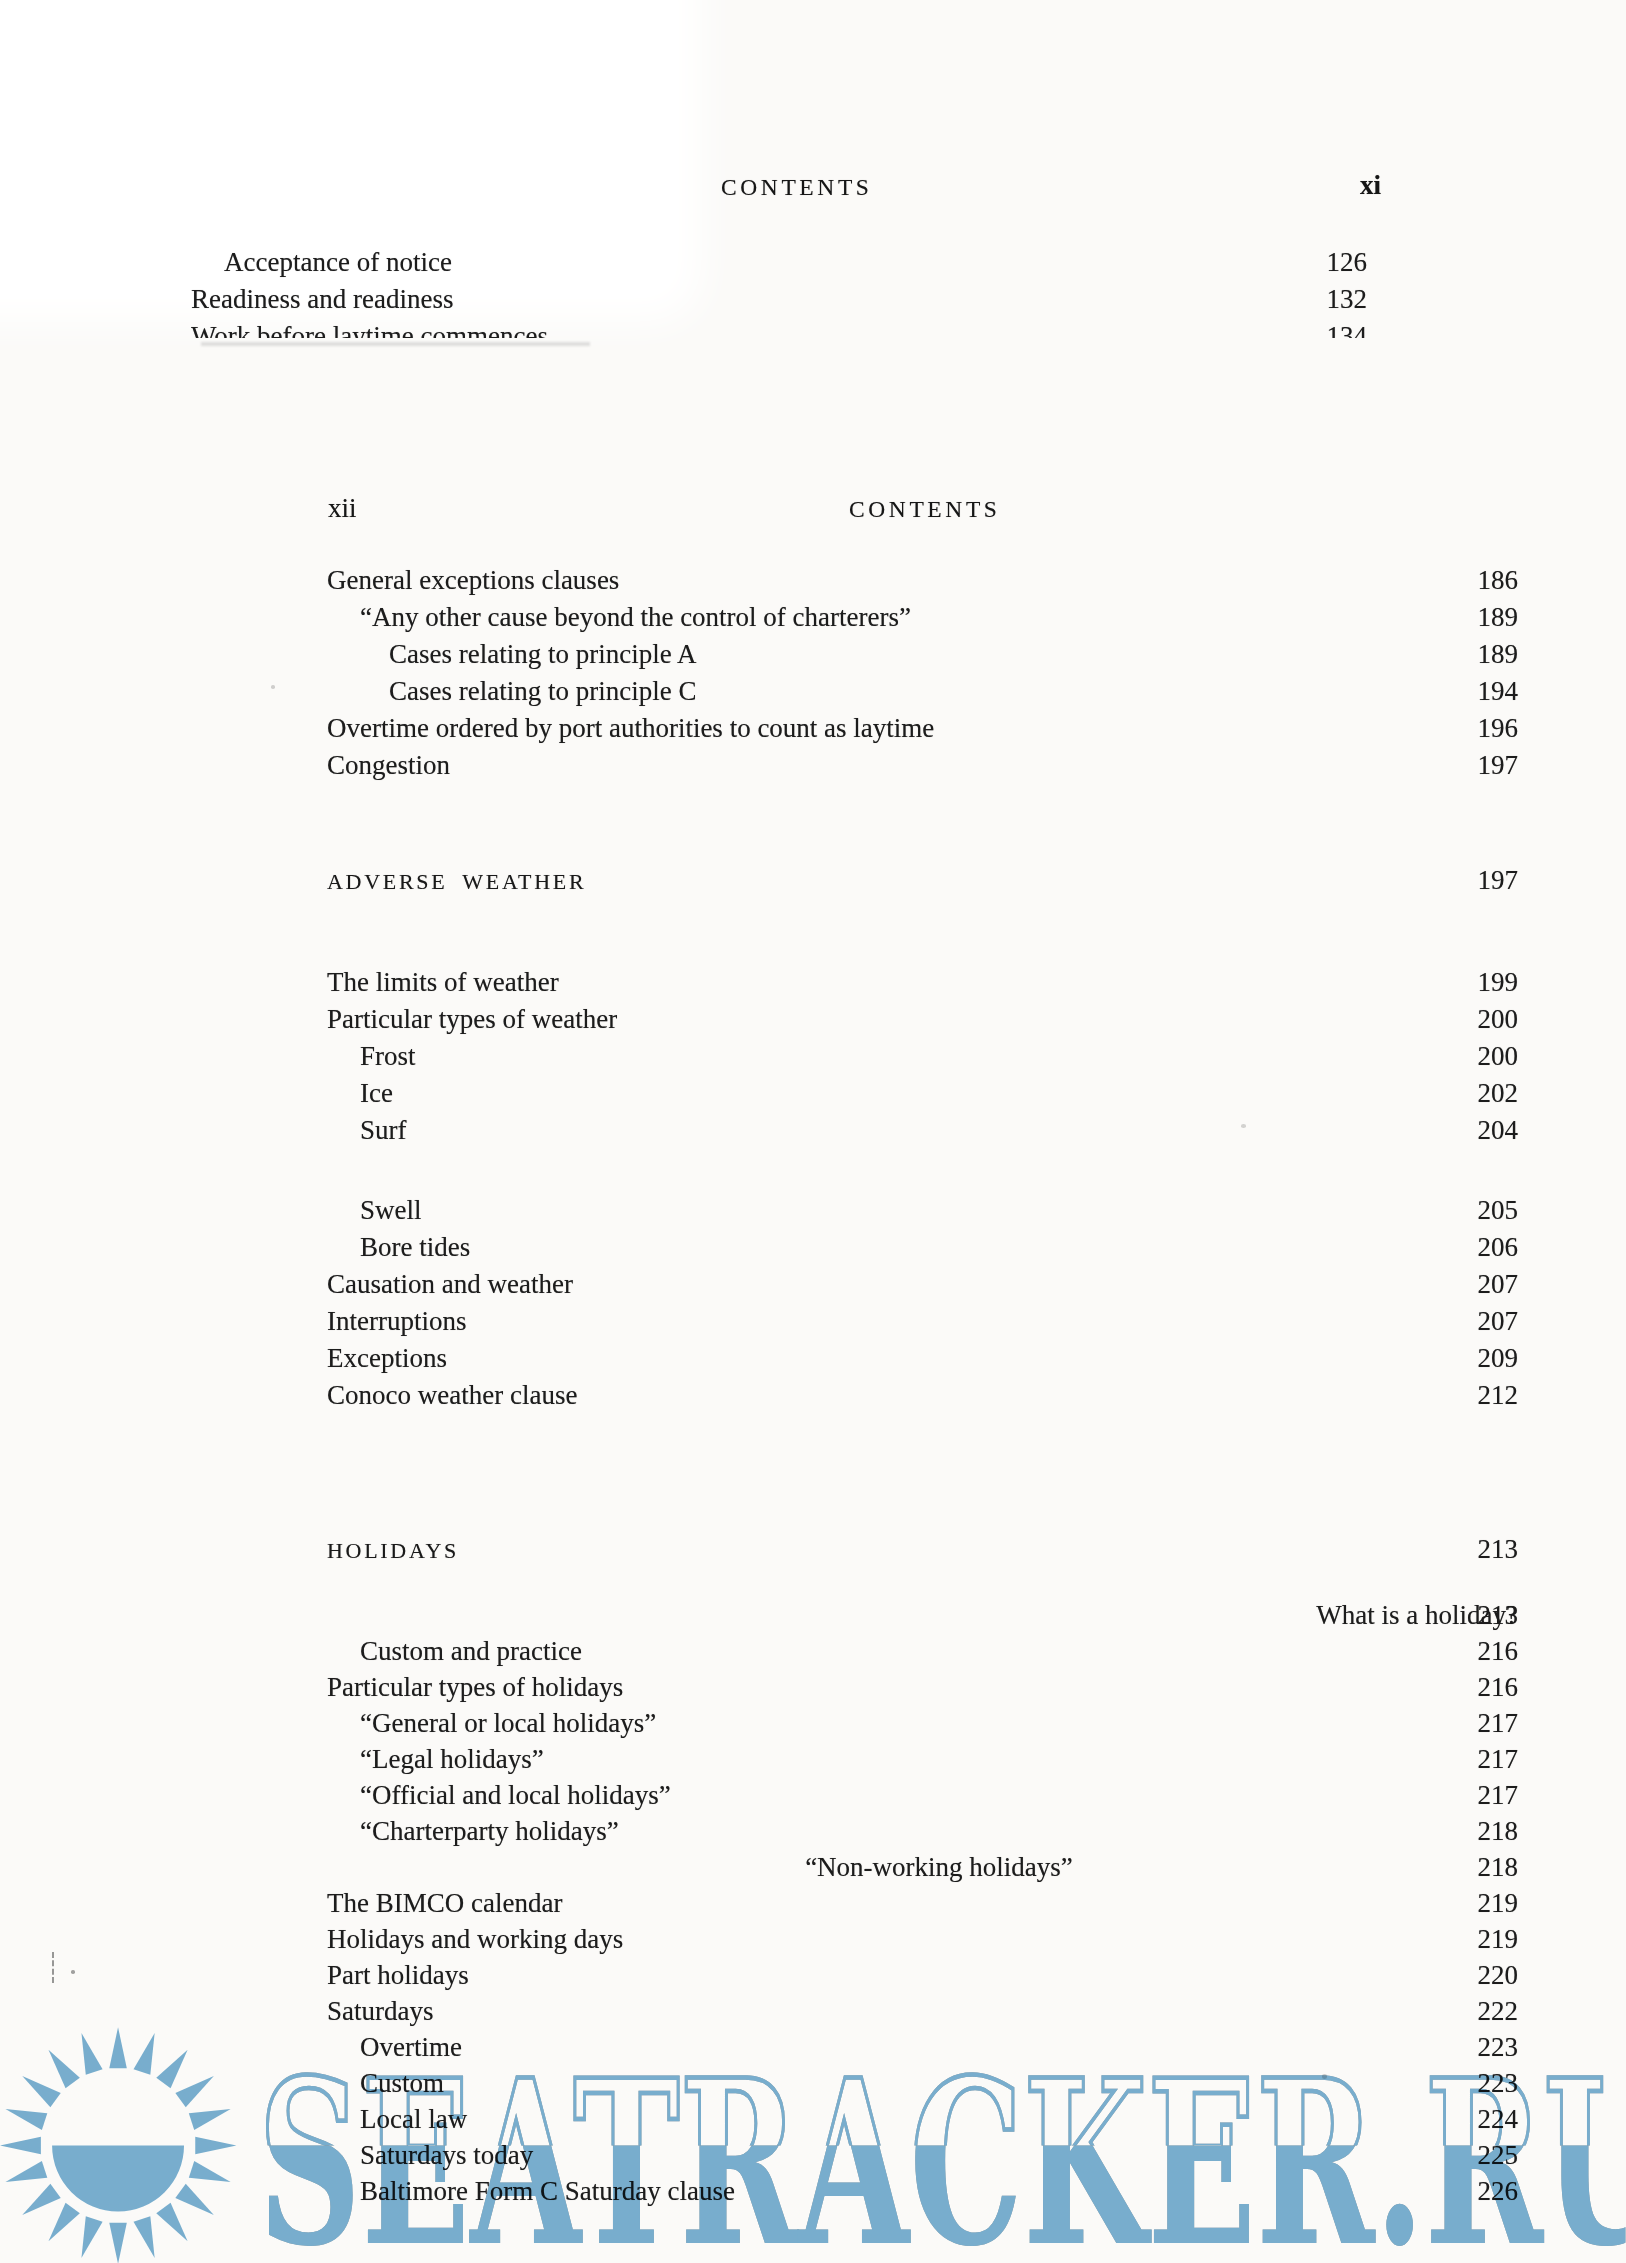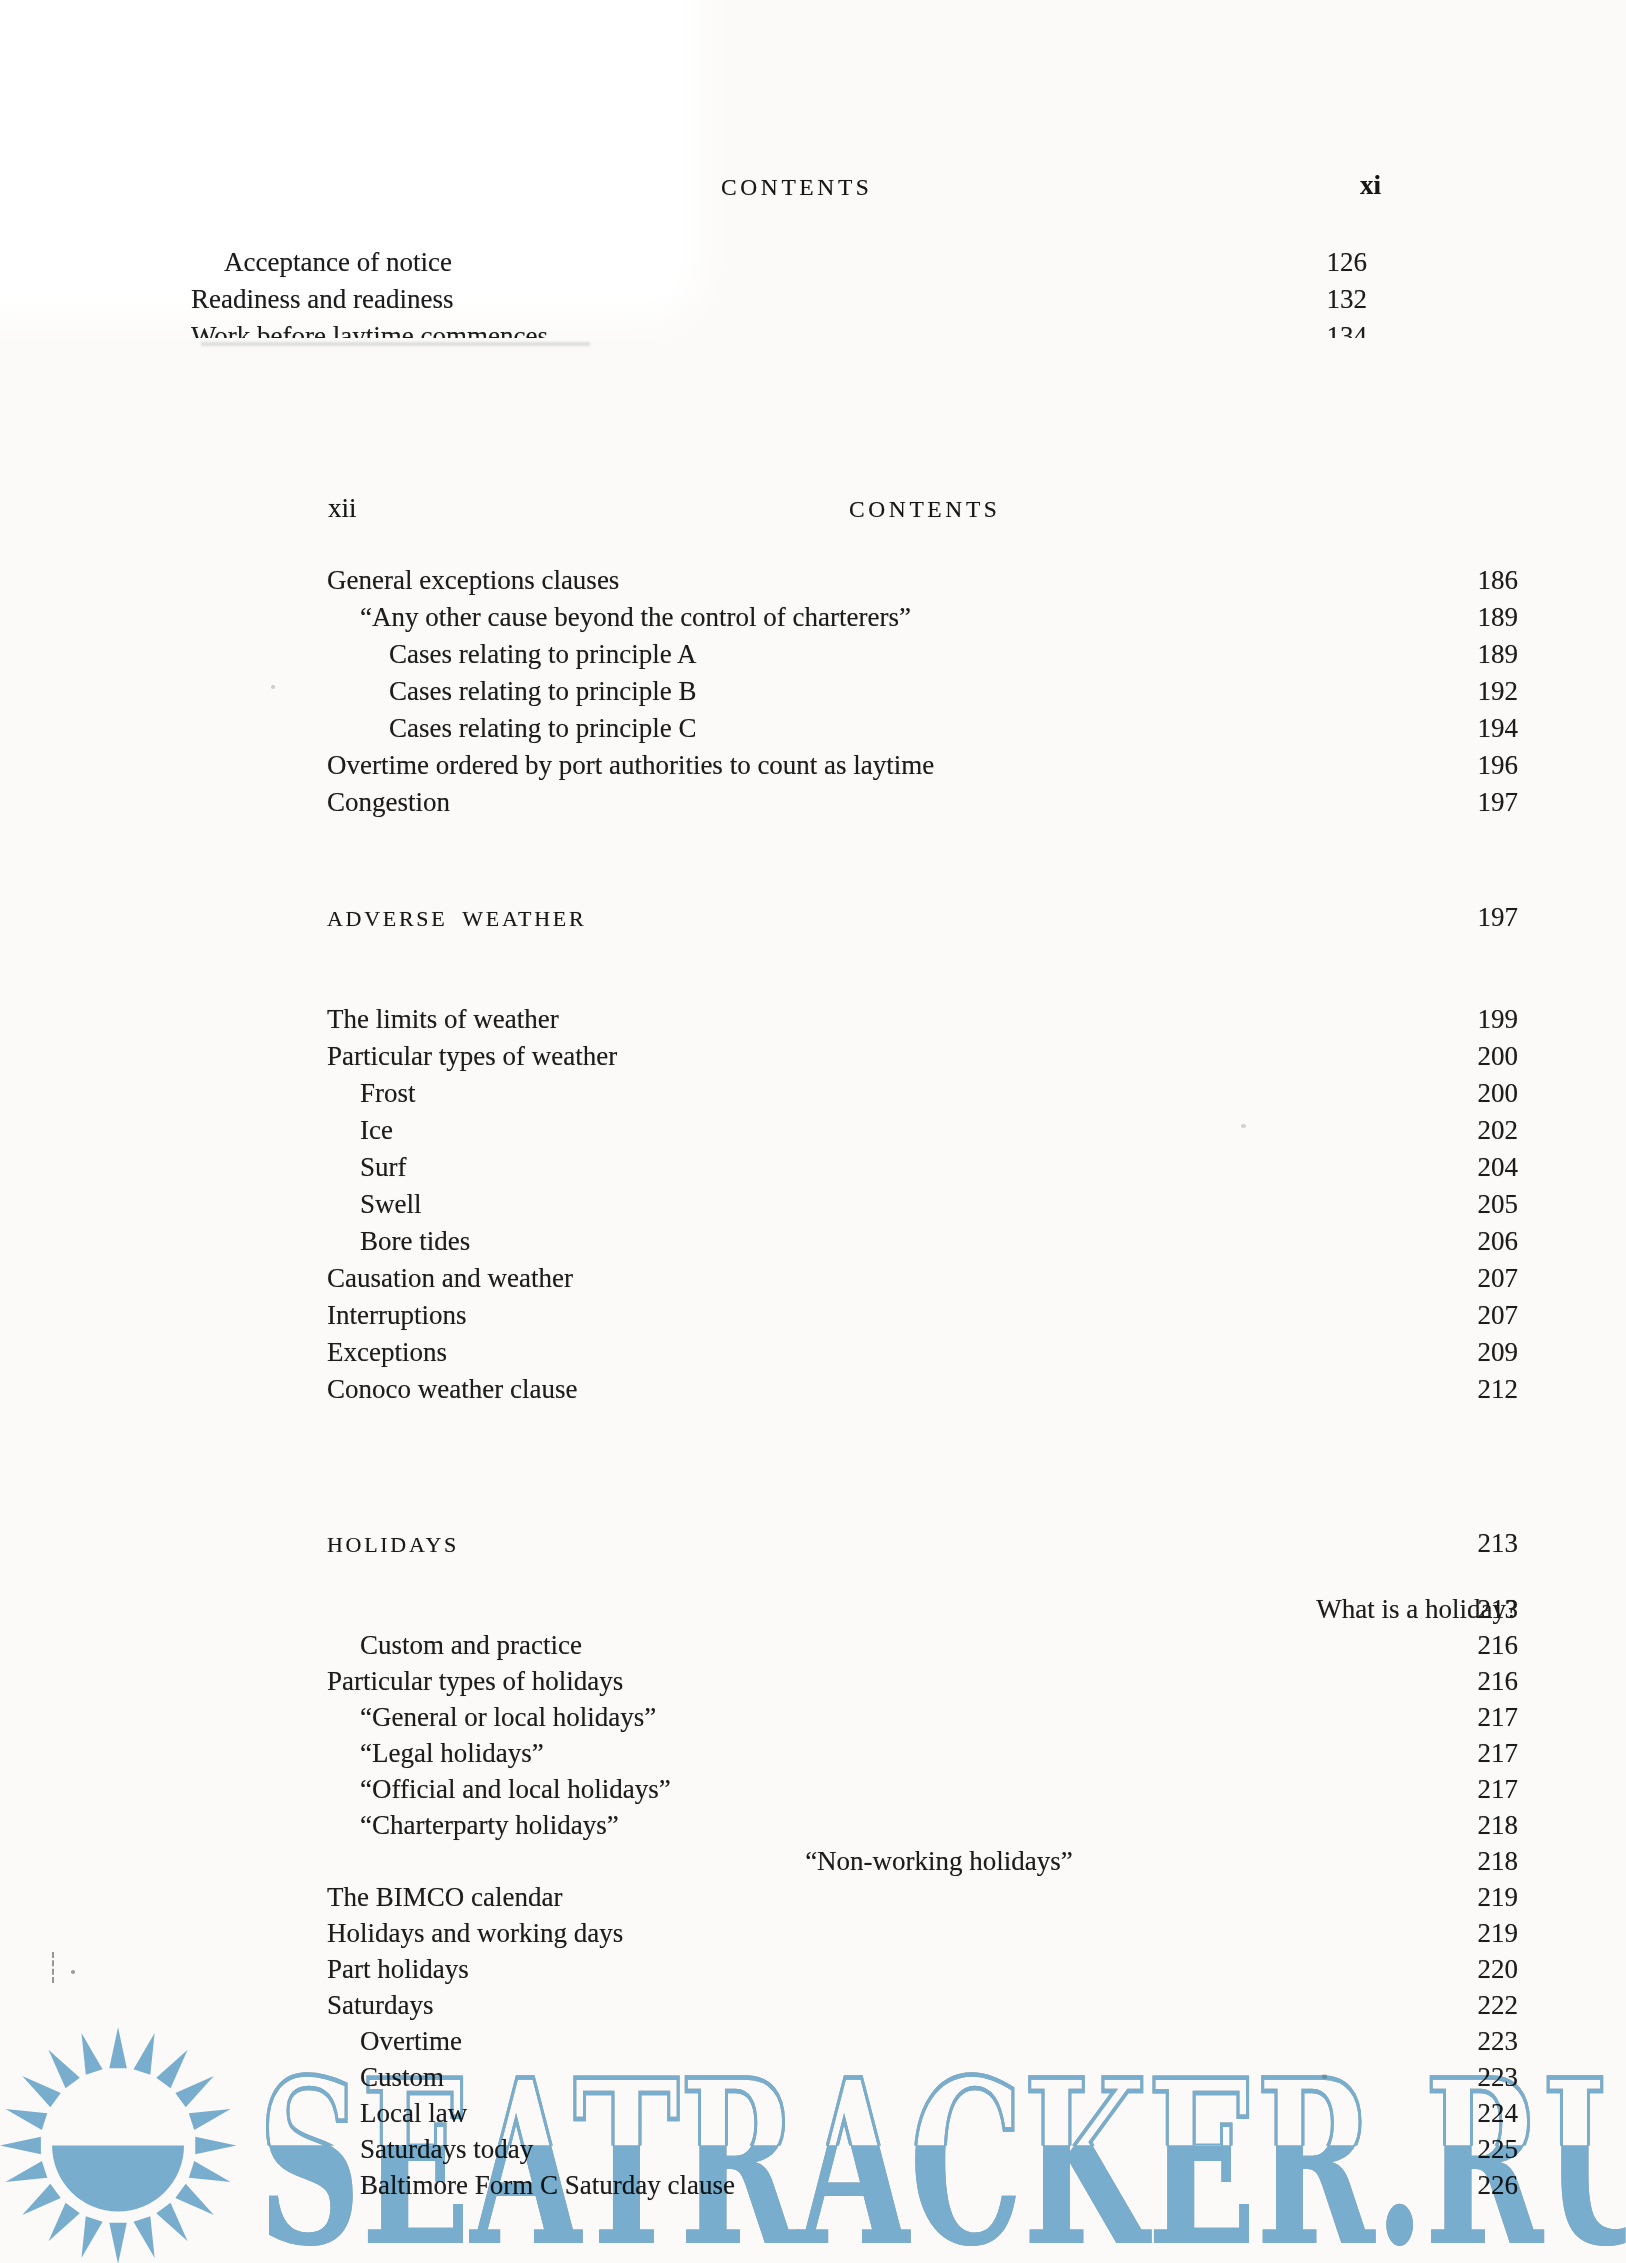--- a/index.html
+++ b/index.html
@@ -86,31 +86,30 @@
       <div class="toc-row toc-entry lvl-0" style="line-height: 37px; height: 37px;"><span class="t">Work before laytime commences</span><span class="p">134</span></div>
     </div>
   <div class="cut-smear"></div>
 
   <div class="rh-page" id="xii-label">xii</div>
   <div class="rh-title" id="xii-head">CONTENTS</div>
   <div class="toc" id="toc-xii">
       <div class="toc-row toc-entry lvl-0" style="line-height: 37px; height: 37px;"><span class="t">General exceptions clauses</span><span class="p">186</span></div>
       <div class="toc-row toc-entry lvl-1" style="line-height: 37px; height: 37px;"><span class="t">“Any other cause beyond the control of charterers”</span><span class="p">189</span></div>
       <div class="toc-row toc-entry lvl-2" style="line-height: 37px; height: 37px;"><span class="t">Cases relating to principle A</span><span class="p">189</span></div>
-      <div class="toc-row toc-entry lvl-2" style="line-height: 37px; height: 37px;"><span class="t">Cases relating to principle B</span><span class="p">192</span></div>
       <div class="toc-row toc-entry lvl-2" style="line-height: 37px; height: 37px;"><span class="t">Cases relating to principle C</span><span class="p">194</span></div>
       <div class="toc-row toc-entry lvl-0" style="line-height: 37px; height: 37px;"><span class="t">Overtime ordered by port authorities to count as laytime</span><span class="p">196</span></div>
       <div class="toc-row toc-entry lvl-0" style="line-height: 37px; height: 37px;"><span class="t">Congestion</span><span class="p">197</span></div>
       <div class="toc-row toc-heading" style="line-height: 37px; height: 37px; margin-top: 78px;"><span class="t">ADVERSE WEATHER</span><span class="p">197</span></div>
       <div class="toc-row toc-entry lvl-0" style="line-height: 37px; height: 37px; margin-top: 65px;"><span class="t">The limits of weather</span><span class="p">199</span></div>
       <div class="toc-row toc-entry lvl-0" style="line-height: 37px; height: 37px;"><span class="t">Particular types of weather</span><span class="p">200</span></div>
       <div class="toc-row toc-entry lvl-1" style="line-height: 37px; height: 37px;"><span class="t">Frost</span><span class="p">200</span></div>
       <div class="toc-row toc-entry lvl-1" style="line-height: 37px; height: 37px;"><span class="t">Ice</span><span class="p">202</span></div>
       <div class="toc-row toc-entry lvl-1" style="line-height: 37px; height: 37px;"><span class="t">Surf</span><span class="p">204</span></div>
-      <div class="toc-row toc-entry lvl-1" style="line-height: 37px; height: 37px;"><span class="t">Swell</span><span class="p">205</span></div>
+      <div class="toc-row toc-entry lvl-1" style="line-height: 37px; height: 37px; margin-top: 43px;"><span class="t">Swell</span><span class="p">205</span></div>
       <div class="toc-row toc-entry lvl-1" style="line-height: 37px; height: 37px;"><span class="t">Bore tides</span><span class="p">206</span></div>
       <div class="toc-row toc-entry lvl-0" style="line-height: 37px; height: 37px;"><span class="t">Causation and weather</span><span class="p">207</span></div>
       <div class="toc-row toc-entry lvl-0" style="line-height: 37px; height: 37px;"><span class="t">Interruptions</span><span class="p">207</span></div>
       <div class="toc-row toc-entry lvl-0" style="line-height: 37px; height: 37px;"><span class="t">Exceptions</span><span class="p">209</span></div>
       <div class="toc-row toc-entry lvl-0" style="line-height: 37px; height: 37px;"><span class="t">Conoco weather clause</span><span class="p">212</span></div>
       <div class="toc-row toc-heading" style="line-height: 37px; height: 37px; margin-top: 117px;"><span class="t">HOLIDAYS</span><span class="p">213</span></div>
       <div class="toc-row toc-entry lvl-0" style="line-height: 36px; height: 36px; margin-top: 29px; text-align: right;"><span class="t">What is a holiday?</span><span class="p">213</span></div>
       <div class="toc-row toc-entry lvl-1" style="line-height: 36px; height: 36px;"><span class="t">Custom and practice</span><span class="p">216</span></div>
       <div class="toc-row toc-entry lvl-0" style="line-height: 36px; height: 36px;"><span class="t">Particular types of holidays</span><span class="p">216</span></div>
       <div class="toc-row toc-entry lvl-1" style="line-height: 36px; height: 36px;"><span class="t">“General or local holidays”</span><span class="p">217</span></div>

